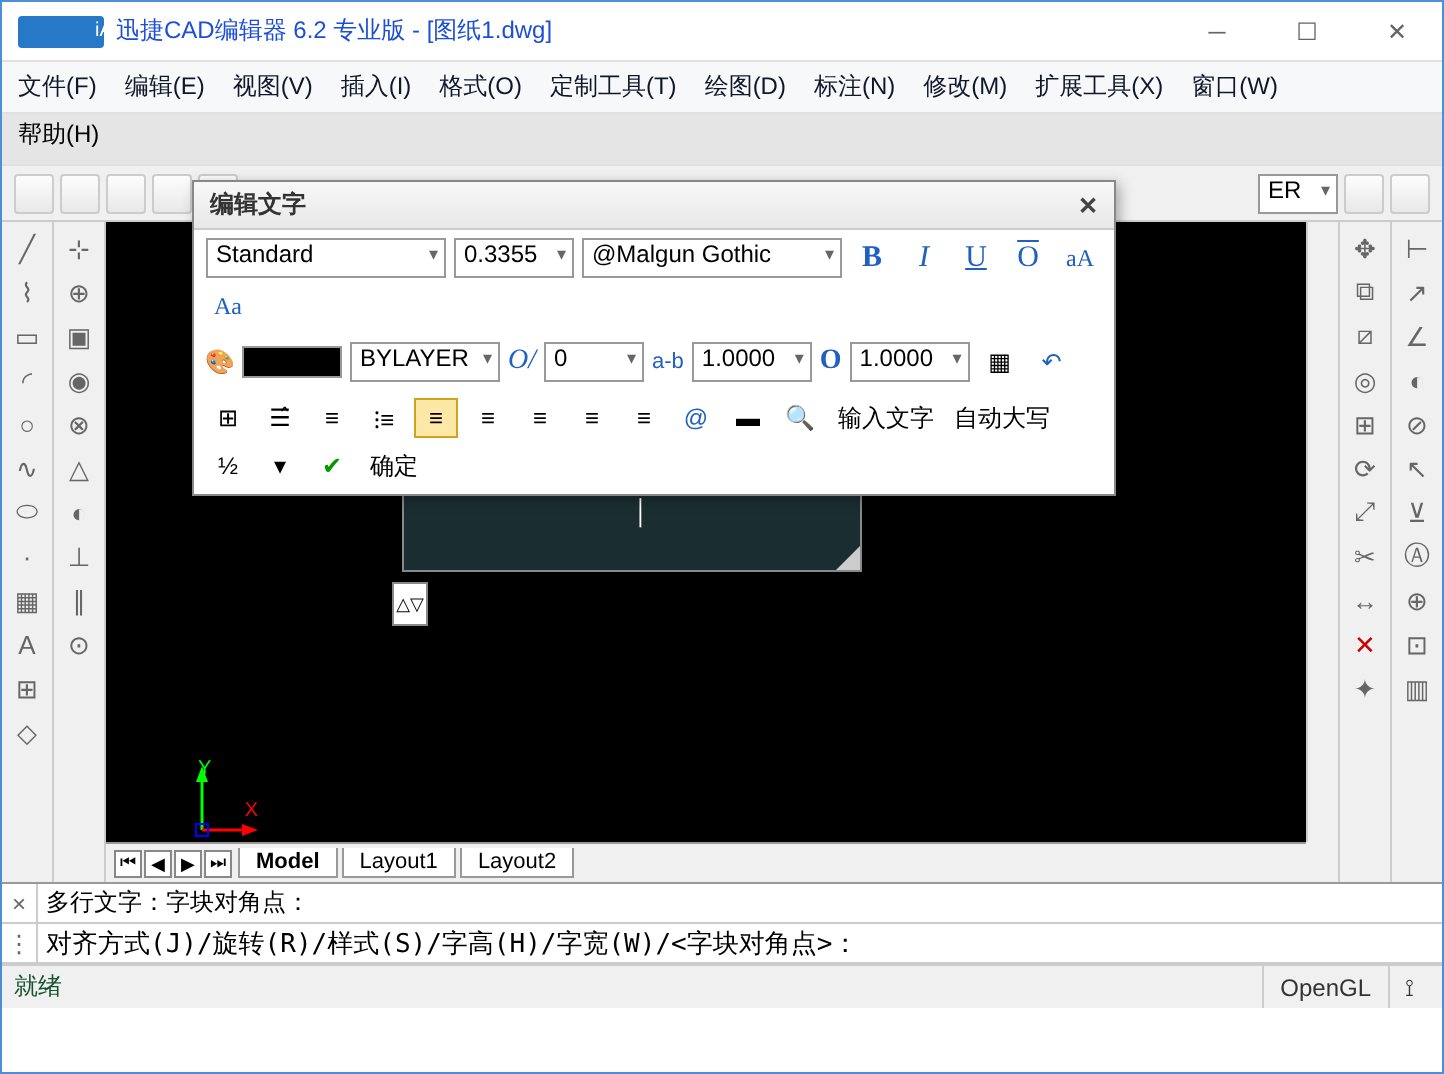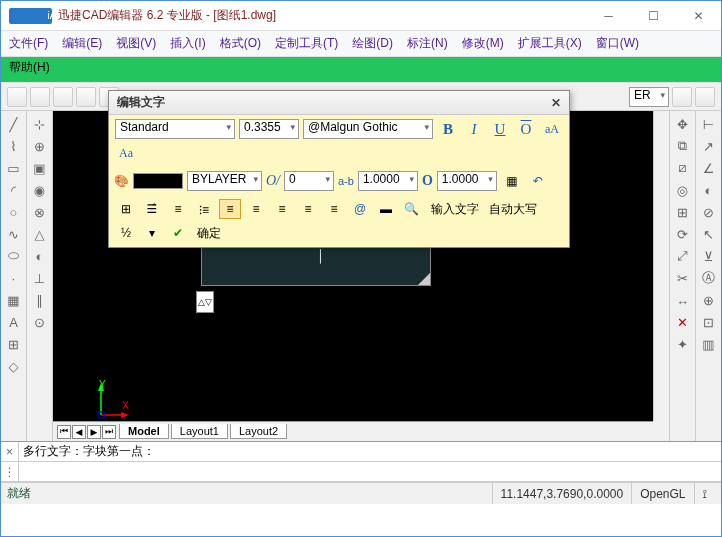--- a/index.html
+++ b/index.html
@@ -1,32 +1,32 @@
 <!DOCTYPE html>
 <html><head>
 <meta charset="utf-8">
 <style>
 * { margin: 0; padding: 0; box-sizing: border-box; font-family: "Microsoft YaHei", sans-serif; font-size: 12px; }
 body { width: 722px; height: 537px; overflow: hidden; background: #fff; border: 1px solid #4a90d9; }
 .titlebar { height: 30px; background: #fff; display: flex; align-items: center; padding: 0 0 0 8px; border-bottom: 1px solid #e0e0e0; }
 .titlebar .logo { width: 16px; height: 16px; background: #2878c8; color: #fff; font-size: 10px; display: flex; align-items: center; justify-content: center; border-radius: 2px; margin-right: 6px; padding-left: 43px; }
-.titlebar .title { flex: 1; color: #7f1d1d; }
+.titlebar .title { flex: 1; color: #1d4ed8; }
 .titlebar .winbtn { width: 45px; height: 30px; display: flex; align-items: center; justify-content: center; color: #666; }
 .menubar { background: #f7f8f9; padding: 4px 8px; display: flex; flex-wrap: wrap; gap: 14px; border-bottom: 1px solid #e0e0e0; }
-.menubar .mi { color: #4c1d95; cursor: pointer; }
-.help-row { background: #22c55e; padding: 2px 8px 6px; border-bottom: 1px solid #e0e0e0; }
+.menubar .mi { color: #0f172a; cursor: pointer; }
+.help-row { background: #e5e5e5; padding: 2px 8px 6px; border-bottom: 1px solid #e0e0e0; }
 .toolbar-row { height: 28px; background: #f0f0f0; border-bottom: 1px solid #ccc; display: flex; align-items: center; padding: 0 6px; gap: 3px; }
 .tb-btn { width: 20px; height: 20px; background: linear-gradient(#fdfdfd,#e8e8e8); border: 1px solid #ccc; border-radius: 2px; }
 .main-area { display: flex; height: 330px; }
 .vtoolbar { width: 26px; background: #f0f0f0; border-right: 1px solid #ccc; display: flex; flex-direction: column; align-items: center; padding: 4px 0; gap: 4px; }
 .vtoolbar.right { border-right: none; border-left: 1px solid #ccc; }
 .vtb-btn { width: 18px; height: 18px; display: flex; align-items: center; justify-content: center; color: #666; font-size: 13px; }
 .canvas-wrap { flex: 1; position: relative; background: #000; }
 .canvas { position: absolute; inset: 0; }
-.dialog { position: absolute; left: 55px; top: -21px; width: 462px; background: #fef9c3; border: 1px solid #888; box-shadow: 2px 2px 6px rgba(0,0,0,.3); z-index: 10; }
+.dialog { position: absolute; left: 43px; top: -21px; width: 462px; background: #ffffff; border: 1px solid #888; box-shadow: 2px 2px 6px rgba(0,0,0,.3); z-index: 10; }
 .dlg-title { height: 24px; background: linear-gradient(#f8f8f8,#e8e8e8); display: flex; align-items: center; padding: 0 8px; border-bottom: 1px solid #ccc; }
 .dlg-title .t { flex: 1; font-weight: bold; color: #333; }
 .dlg-close { cursor: pointer; font-weight: bold; color: #444; }
 .dlg-row { display: flex; align-items: center; padding: 4px 6px; gap: 4px; flex-wrap: wrap; }
 .dlg-combo { height: 20px; border: 1px solid #999; background: #fff; padding: 0 16px 4px 4px; position: relative; display: flex; align-items: center; }
 .dlg-combo::after { content: "▾"; position: absolute; right: 3px; color: #666; font-size: 9px; }
 .dlg-btn { width: 22px; height: 20px; display: flex; align-items: center; justify-content: center; border: 1px solid transparent; }
 .dlg-btn.active { background: #fde8a8; border: 1px solid #d4a020; }
 .fmt-b { font-weight: bold; font-family: serif; font-size: 15px; color: #2060c0; }
 .fmt-i { font-style: italic; font-family: serif; font-size: 15px; color: #2060c0; }
@@ -271,25 +271,25 @@
     <div class="vtb-btn">Ⓐ</div>
     <div class="vtb-btn">⊕</div>
     <div class="vtb-btn">⊡</div>
     <div class="vtb-btn">▥</div>
   </div>
 </div>
 
 <div class="cmdarea">
   <div class="cmdline">
     <div class="cmd-x">×</div>
-    <div class="cmd-text"><span>多行文字：</span><span>字块第一点：</span></div>
+    <div class="cmd-text"><span>多行文字：</span><span>字块对角点：</span></div>
   </div>
   <div class="cmdline">
     <div class="cmd-x">⋮</div>
+    <div class="cmd-text">对齐方式(J)/旋转(R)/样式(S)/字高(H)/字宽(W)/&lt;字块对角点&gt;：</div>
   </div>
 </div>
 
 <div class="statusbar">
   <div class="st-left">就绪</div>
-  <div class="st-cell">11.1447,3.7690,0.0000</div>
   <div class="st-cell">OpenGL</div>
   <div class="st-cell">⟟</div>
 </div>
 
 </body></html>

